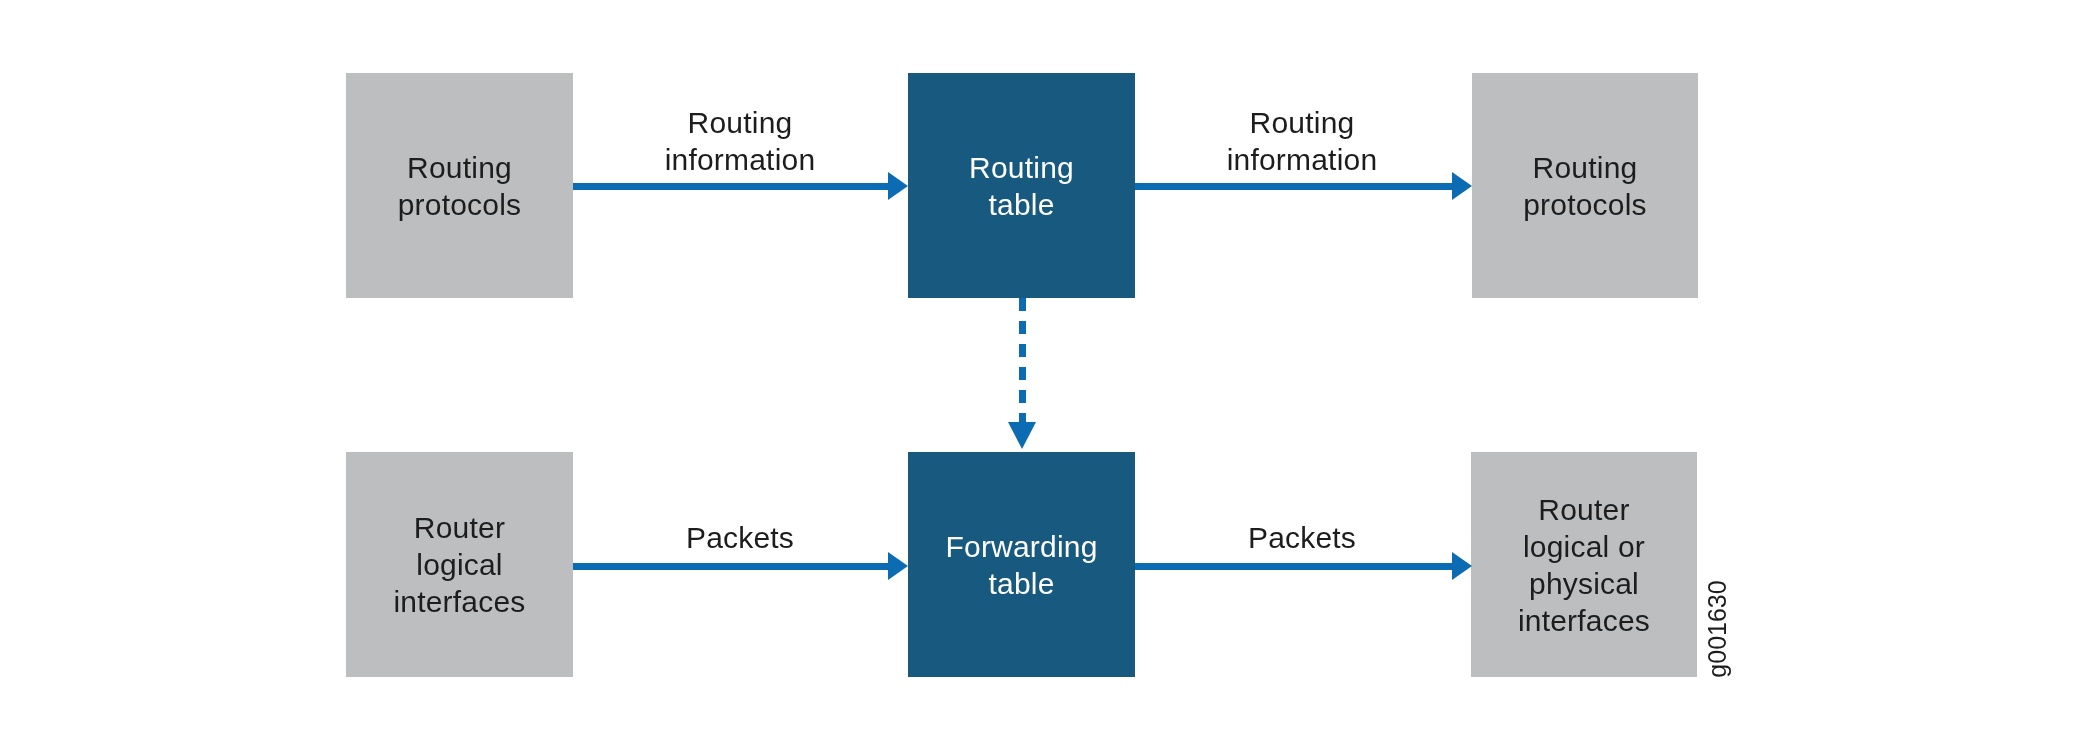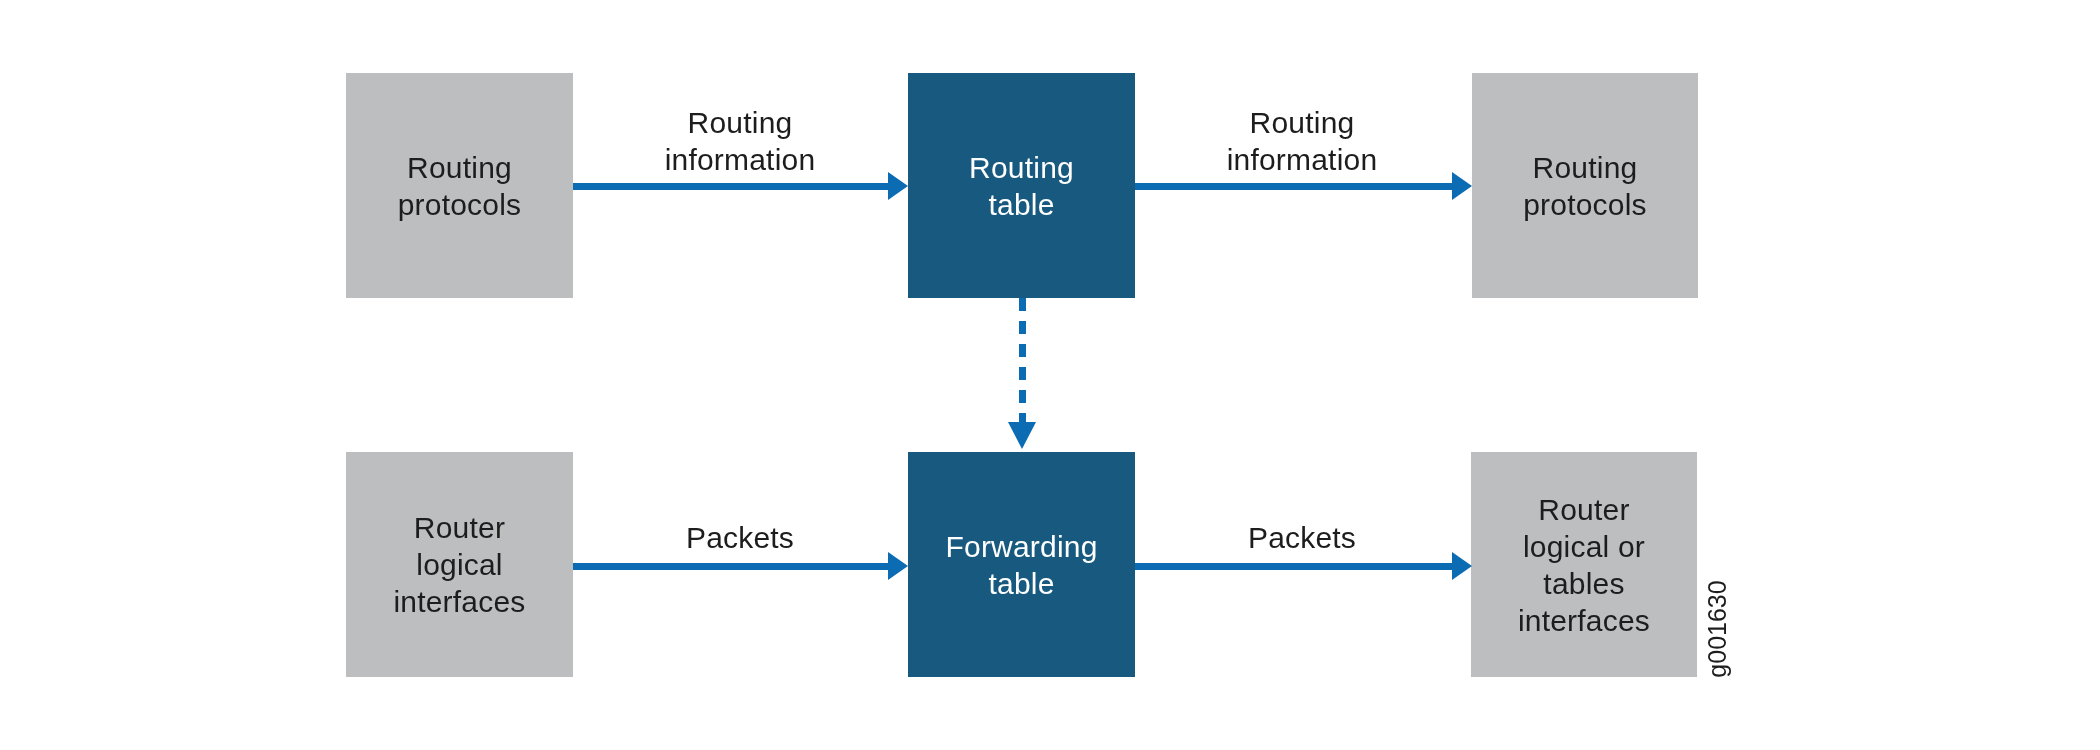--- a/index.html
+++ b/index.html
@@ -146,21 +146,21 @@
     <div>
       <span class="line">Forwarding</span>
       <span class="line">table</span>
     </div>
   </div>
 
   <div id="box-bottom-right" class="node node--gray">
     <div>
       <span class="line">Router</span>
       <span class="line">logical or</span>
-      <span class="line">tables</span>
+      <span class="line">physical</span>
       <span class="line">interfaces</span>
     </div>
   </div>
 
   <div id="arrow-top-left" class="arrow-h">
     <div class="shaft"></div>
     <div class="head"></div>
   </div>
   <div id="arrow-top-right" class="arrow-h">
     <div class="shaft"></div>

